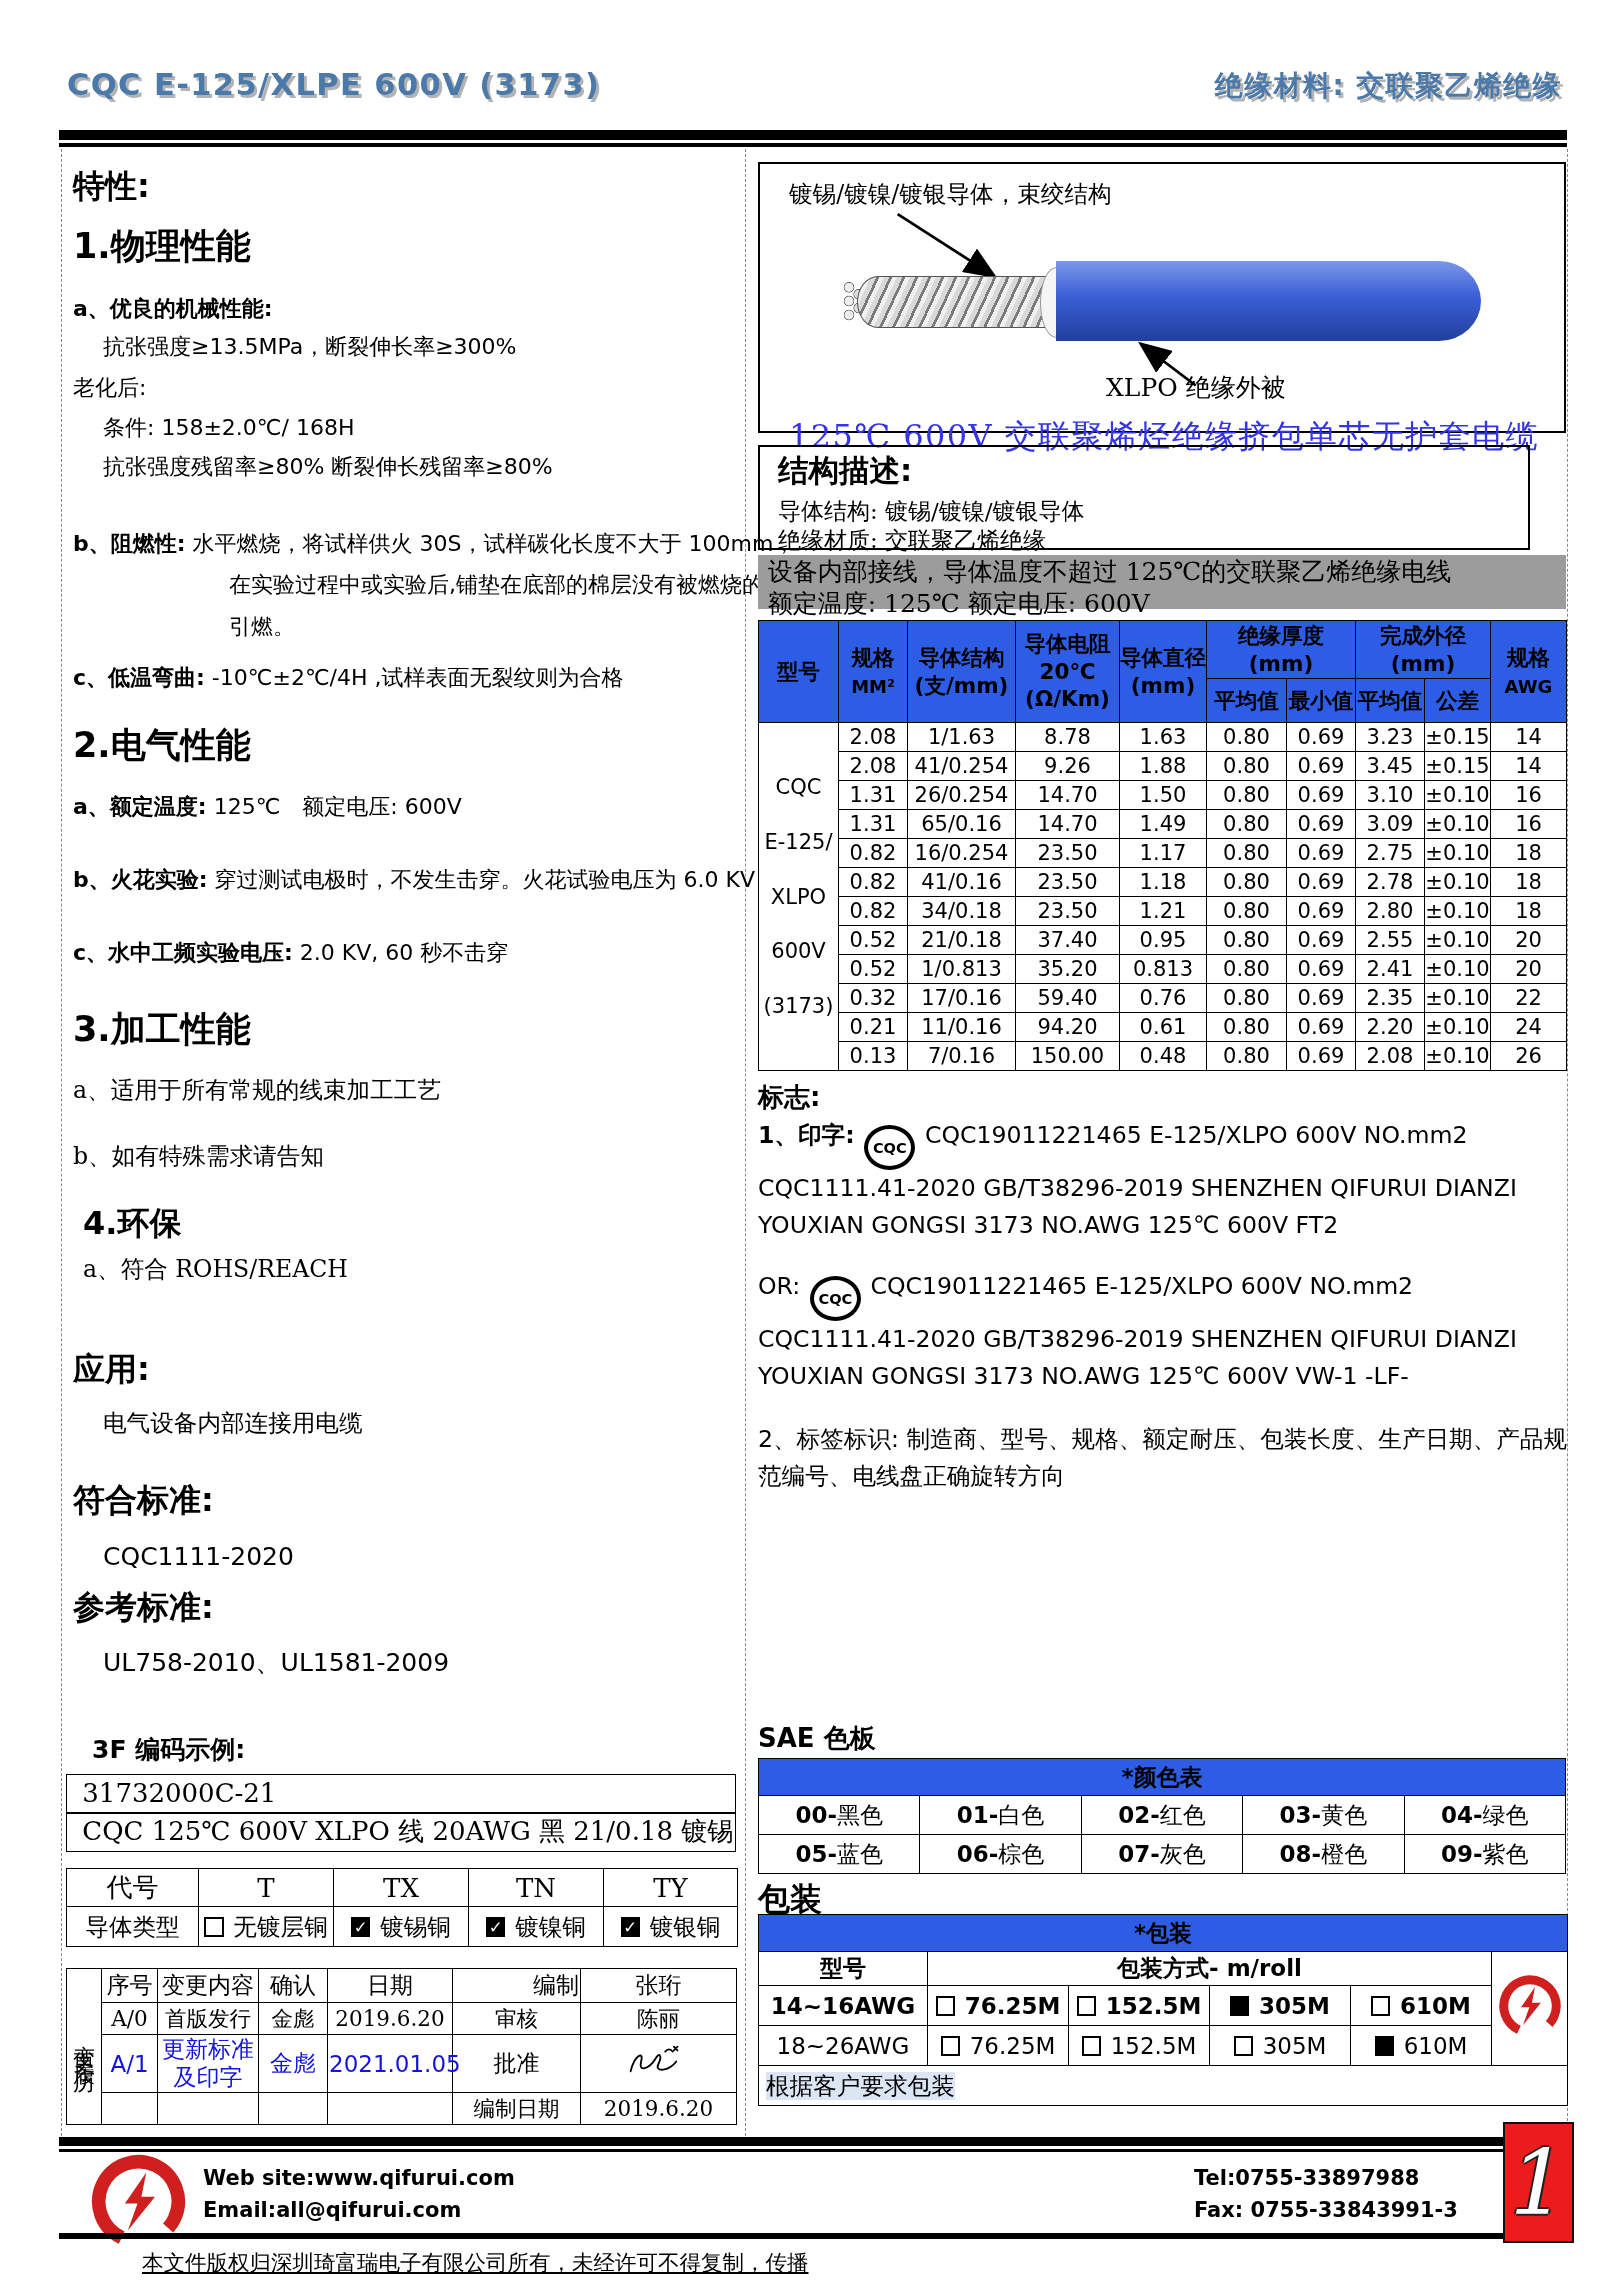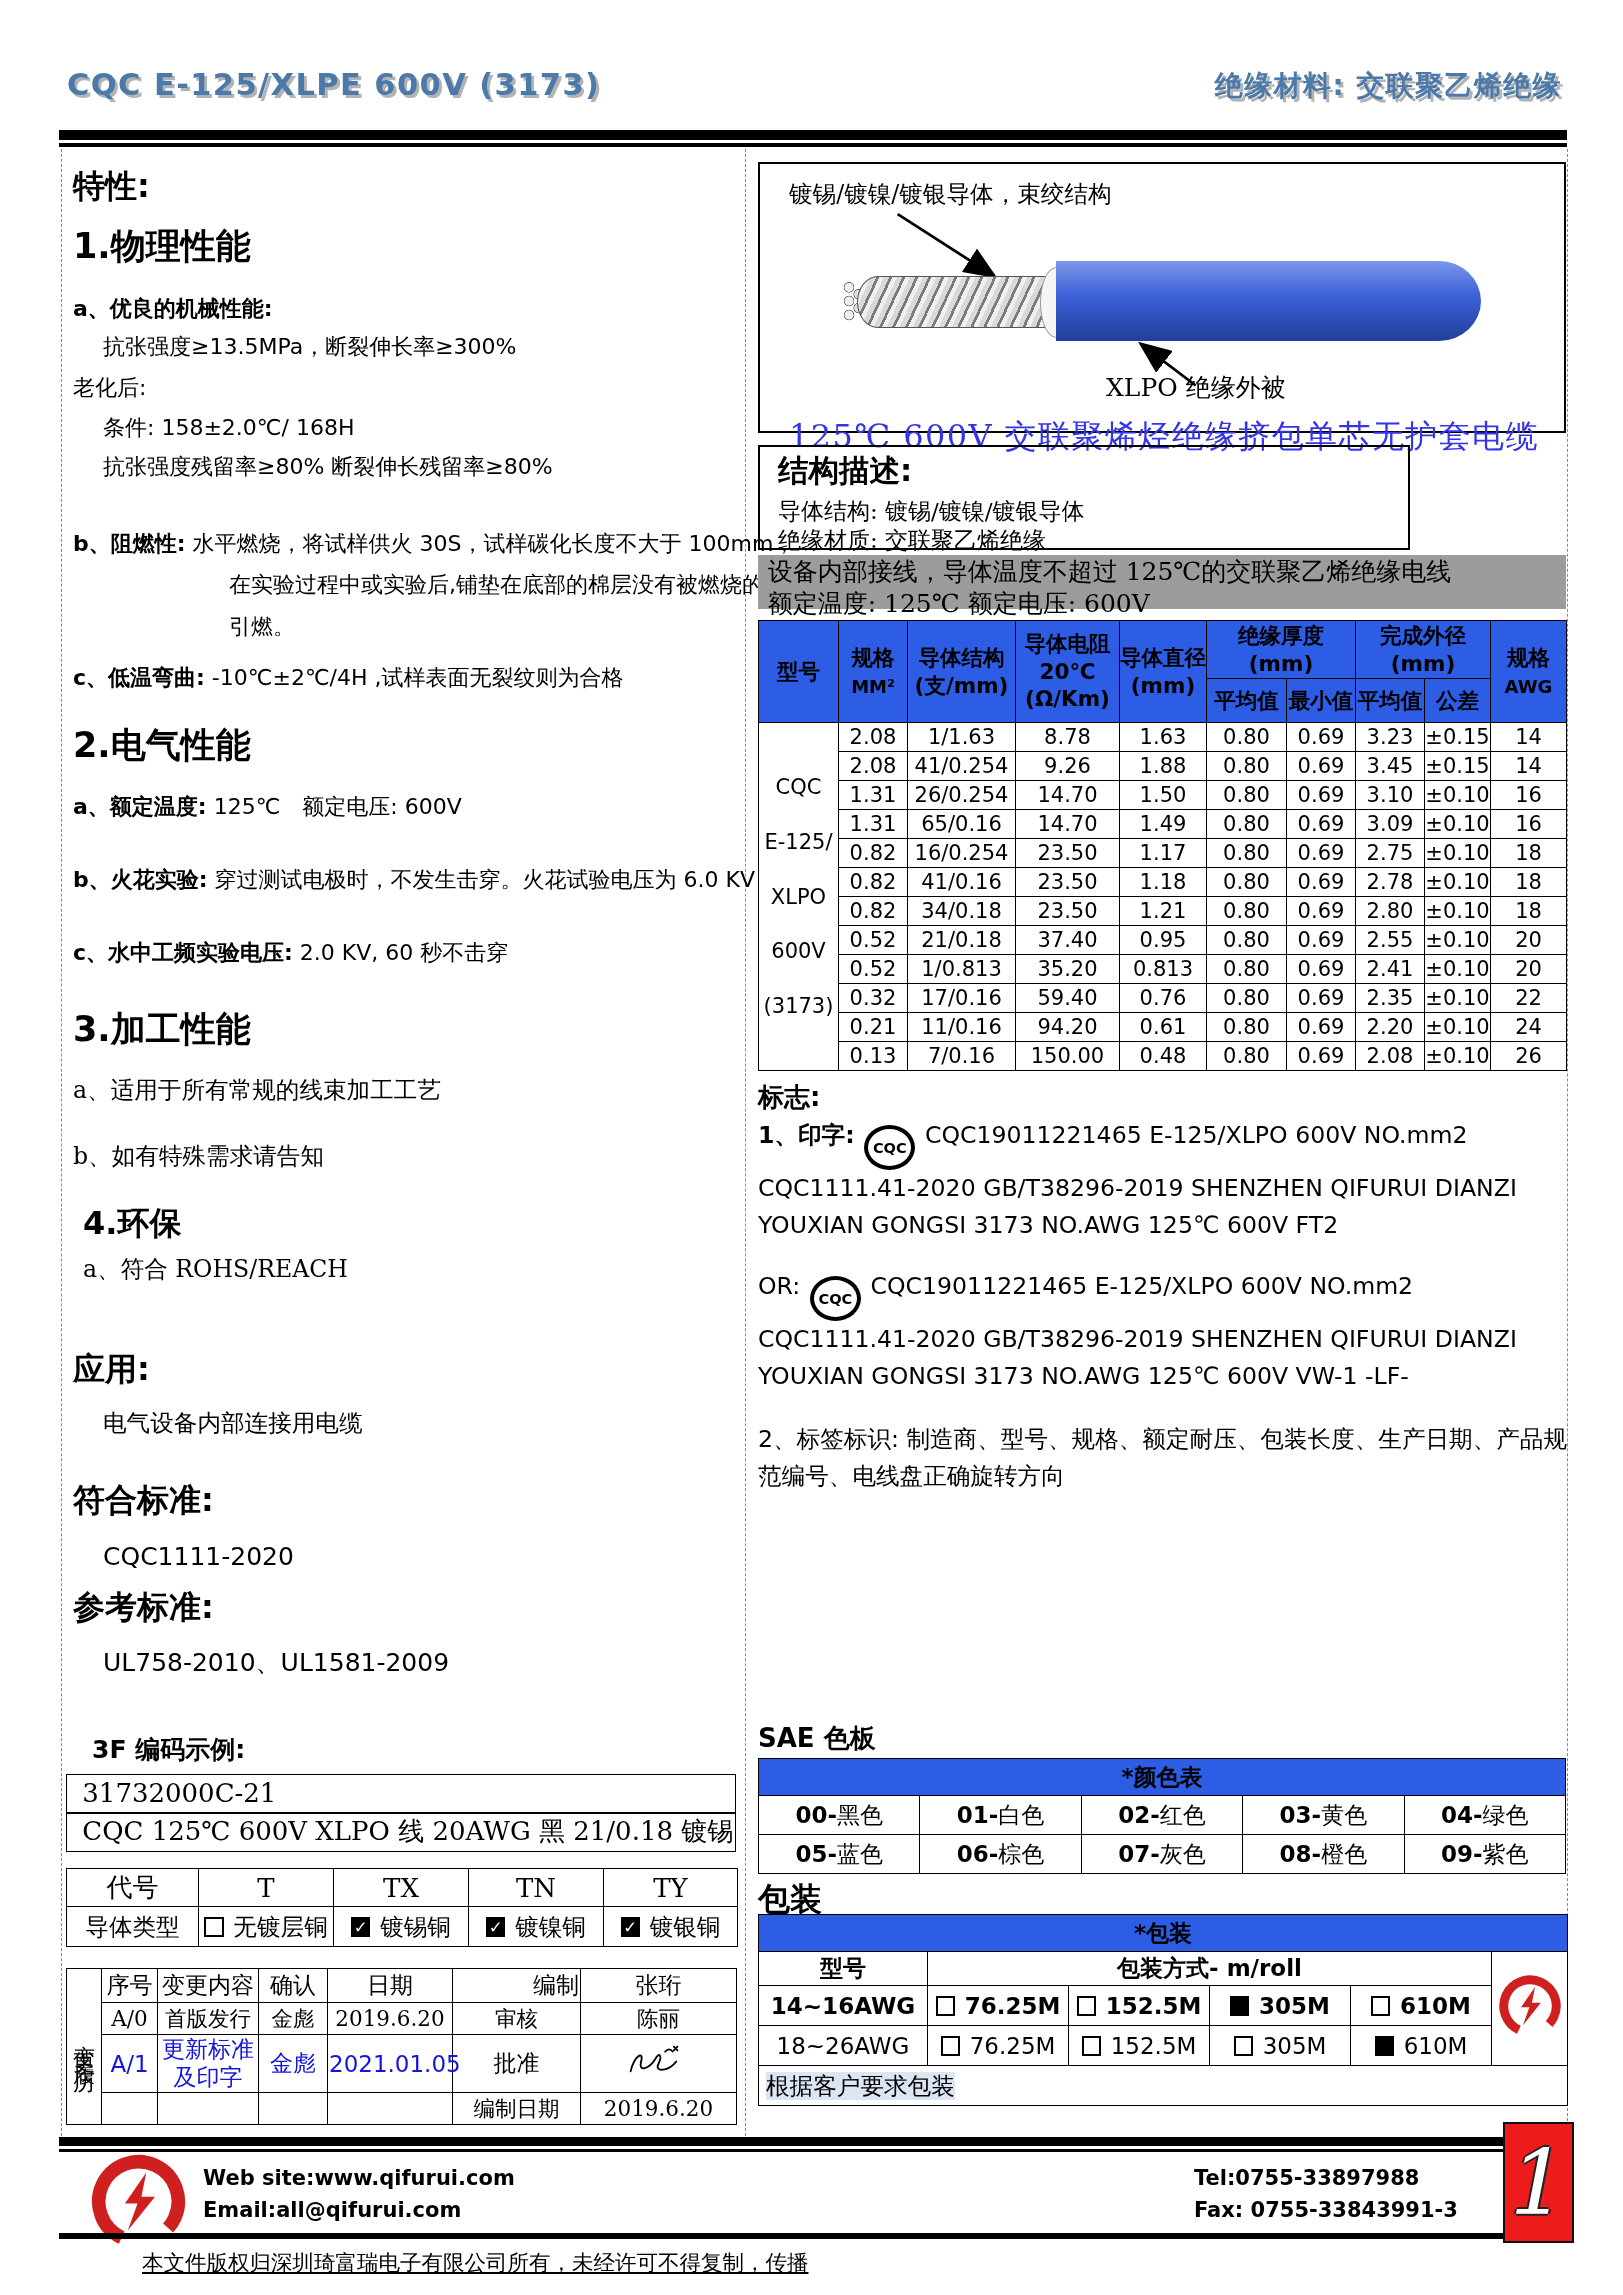--- a/index.html
+++ b/index.html
@@ -204,21 +204,21 @@
           <marker id="ah2" markerWidth="12" markerHeight="10" refX="9" refY="5" orient="auto">
             <path d="M0 0 L12 5 L0 10 Z" fill="#000"></path>
           </marker>
         </defs>
       <line x1="88" y1="64" x2="14" y2="8" stroke="#000" stroke-width="4" marker-end="url(#ah2)"></line>
     </svg>
     <div class="abs cable-label" style="left:346px;top:207px;font-size:25px;">XLPO 绝缘外被</div>
     <div class="abs caption-blue" style="left:0;top:251px;width:808px;">125℃  600V 交联聚烯烃绝缘挤包单芯无护套电缆</div>
   </div>
 
-  <div class="abs box" style="left:758px;top:445px;width:652px;height:105px;text-align:center;">
+  <div class="abs box" style="left:758px;top:445px;width:772px;height:105px;text-align:center;">
     <div class="abs b" style="left:18px;top:4.2px;font-size:30.5px;">结构描述:</div>
     <div class="abs serif" style="left:18px;top:49px;font-size:23px;">导体结构: 镀锡/镀镍/镀银导体</div>
     <div class="abs serif" style="left:18px;top:78px;font-size:23px;">绝缘材质: 交联聚乙烯绝缘</div>
   </div>
 
   <div class="abs banner" style="left:758px;top:555px;width:808px;height:54px;">
     <div>设备内部接线，导体温度不超过 125℃的交联聚乙烯绝缘电线</div>
     <div>额定温度: 125℃  额定电压: 600V</div>
   </div>
 

